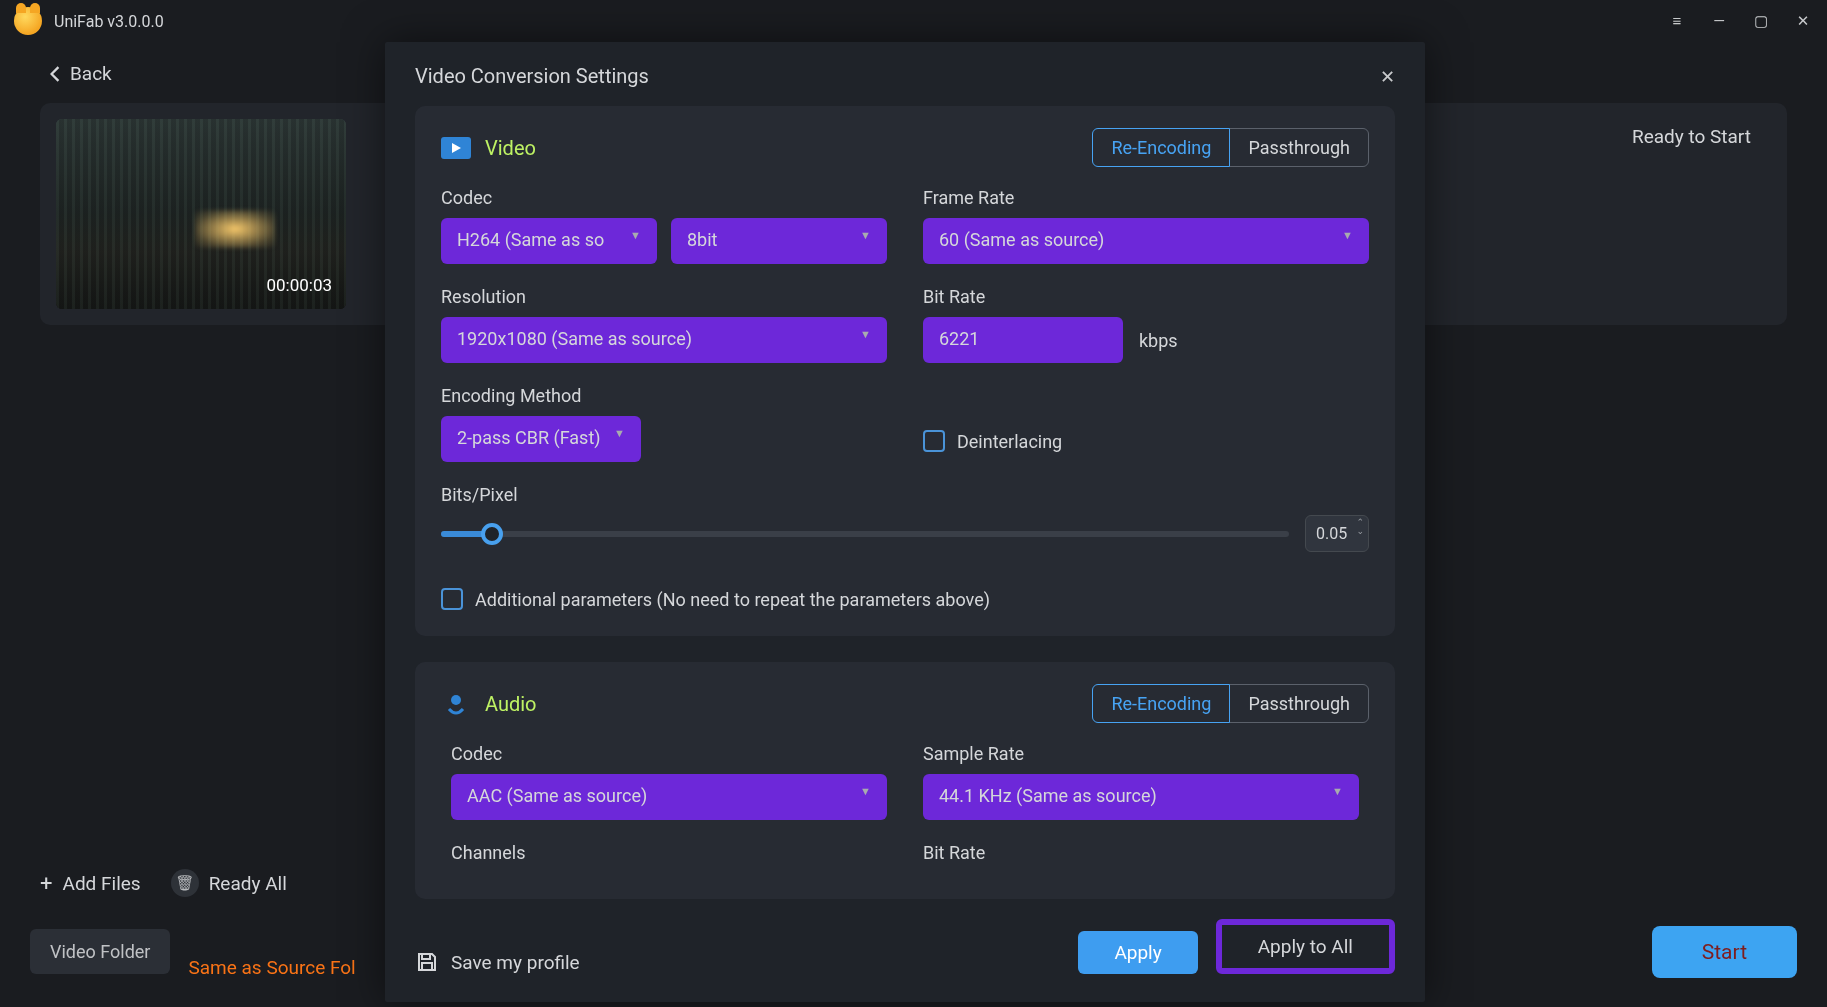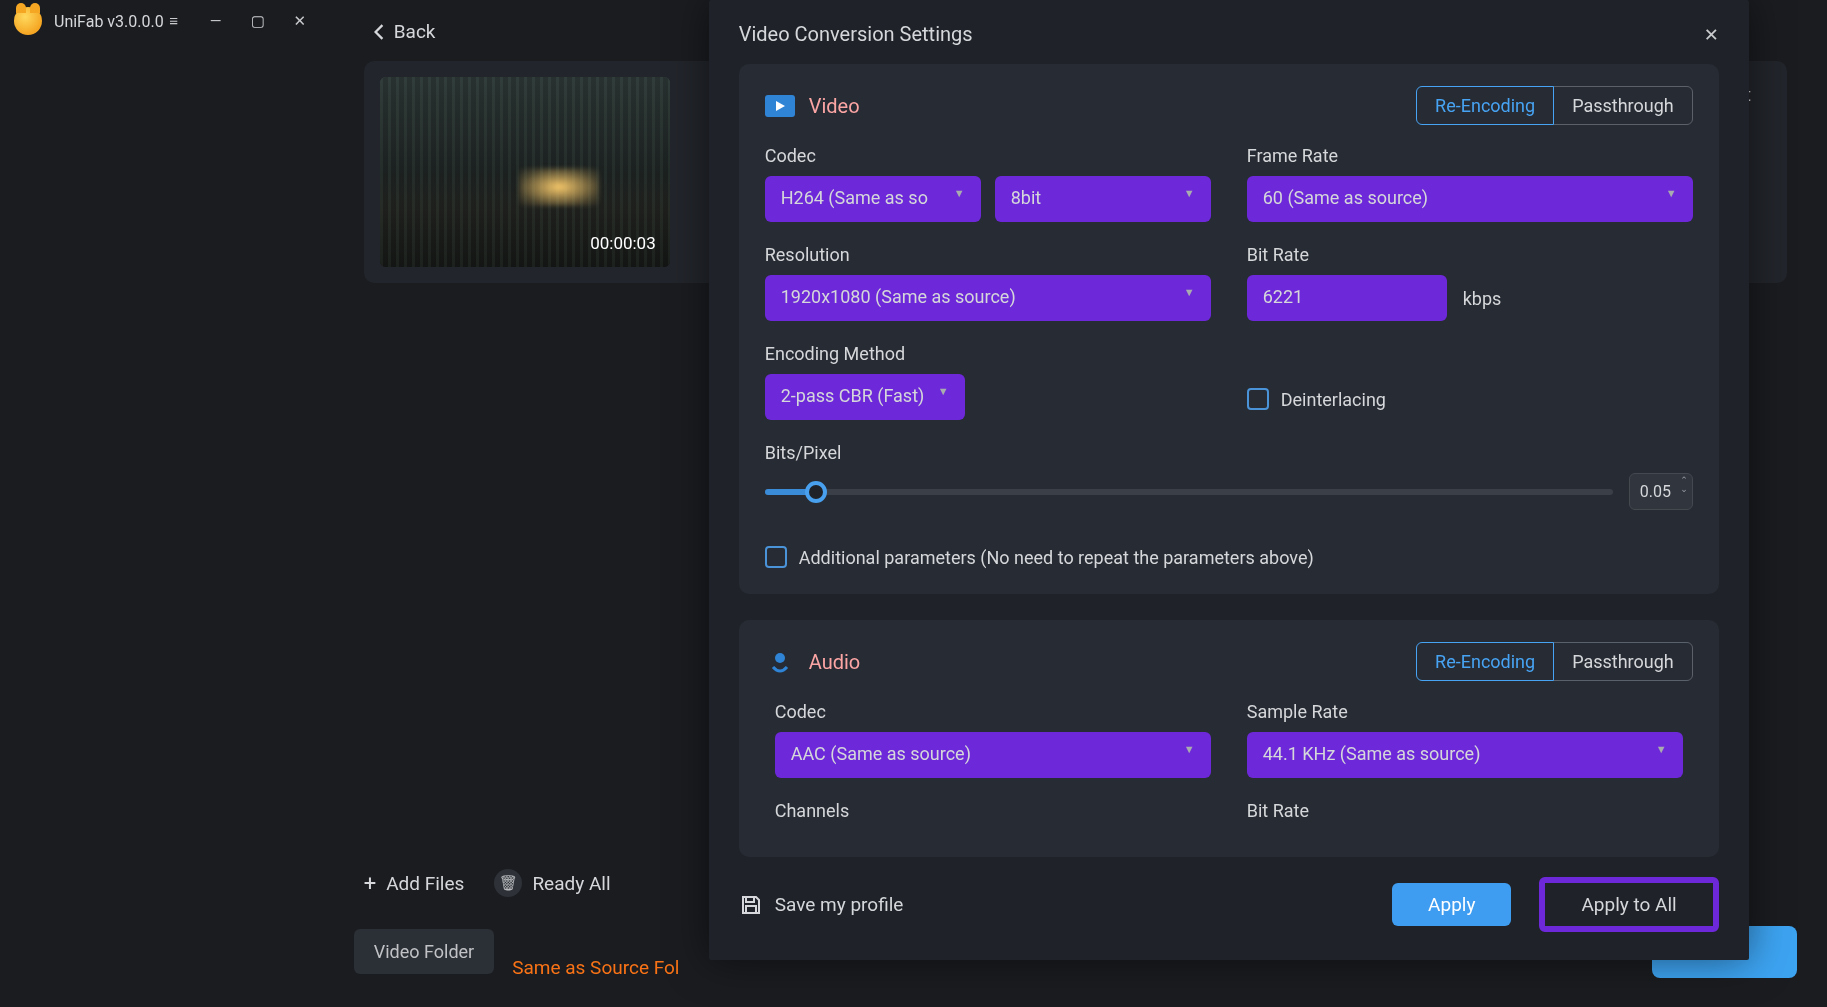--- a/index.html
+++ b/index.html
@@ -1,17 +1,17 @@
 <!DOCTYPE html>
 <html><head>
 <meta charset="utf-8">
 <style>
 * { margin: 0; padding: 0; box-sizing: border-box; font-family: -apple-system, BlinkMacSystemFont, "Segoe UI", Roboto, sans-serif; }
 body { background: #1a1c20; color: #d5d7da; width: 1827px; height: 1007px; overflow: hidden; position: relative; transform-origin: top left; }
-.window { width: 100%; height: 100%; display: flex; }
+.window { width: 100%; height: 100%; display: flex; flex-direction: column; }
 .titlebar { height: 42px; display: flex; align-items: center; padding: 0 14px; background: #1a1c20; }
 .logo { width: 28px; height: 28px; margin-right: 12px; background: radial-gradient(circle at 40% 35%, #ffd95e 0%, #f5a623 70%); border-radius: 50%; position: relative; }
 .logo::before, .logo::after { content:""; position:absolute; top:-4px; width:10px; height:10px; background:#f5a623; border-radius:50% 50% 0 0; }
 .logo::before { left:2px; } .logo::after { right:2px; }
 .app-title { font-size: 16px; color: #d5d7da; }
 .win-controls { margin-left: auto; display: flex; gap: 22px; }
 .win-btn { width: 20px; height: 20px; display: flex; align-items: center; justify-content: center; color: #c8cacc; cursor: pointer; font-size: 15px; }
 .content { flex: 1; position: relative; }
 .back-row { padding: 20px 50px 18px; display: flex; align-items: center; gap: 10px; font-size: 19px; color: #d5d7da; cursor: pointer; }
 .back-row svg { width: 10px; height: 16px; }
@@ -34,21 +34,21 @@
 .modal-title { font-size: 20px; color: #d5d7da; }
 .modal-close { margin-left: auto; cursor: pointer; color: #c8cacc; font-size: 18px; }
 .modal-body { flex: 1; overflow-y: auto; padding: 0 30px 20px; position:relative;}
 .modal-body::-webkit-scrollbar { width: 9px; }
 .modal-body::-webkit-scrollbar-track { background: transparent; }
 .modal-body::-webkit-scrollbar-thumb { background: #3d434c; border-radius: 5px; }
 .section { background: #272b33; border-radius: 10px; padding: 22px 26px 26px; margin-bottom: 26px; }
 .section-head { display: flex; align-items: center; margin-bottom: 20px; }
 .section-icon { width: 30px; height: 22px; background: #2f84d6; border-radius: 3px; margin-right: 14px; display:flex; align-items:center; justify-content:center;}
 .section-icon.audio { background: transparent; }
-.section-title { font-size: 20px; color: #fca5a5; }
+.section-title { font-size: 20px; color: #bef264; }
 .toggle-group { margin-left: auto; display: flex; }
 .tg-btn { padding: 8px 18px; font-size: 18px; border: 1px solid #5b616b; cursor:pointer; }
 .tg-btn.active { color: #47a3f3; border-color: #47a3f3; z-index:1; }
 .tg-btn:first-child { border-radius: 6px 0 0 6px; }
 .tg-btn:last-child { border-radius: 0 6px 6px 0; margin-left:-1px; }
 .field-grid { display: grid; grid-template-columns: 1fr 1fr; gap: 22px 36px; }
 .field-label { font-size: 18px; color: #d5d7da; margin-bottom: 10px; display:block;}
 .select, .input { background: #6d28d9; border: none; border-radius: 6px; padding: 11px 16px; font-size: 18px; color: #d5d7da; display: flex; align-items: flex-start; justify-content: space-between; cursor: pointer; min-height:46px; width:100%; }
 .select .caret { font-size: 11px; color:#a8abaf; margin-left:8px;}
 .row-2 { display:flex; gap:14px; }
@@ -57,21 +57,21 @@
 .bitrate-row .input { width:200px; flex:none;}
 .check-row { display:flex; align-items:center; gap:12px; font-size:18px; margin-top:4px;}
 .cbox { width:22px; height:22px; border:2px solid #4a93d8; border-radius:4px; flex-shrink:0; cursor:pointer;}
 .slider-row { display:flex; align-items:center; gap:16px; margin-top:6px;}
 .slider { flex:1; height:6px; background:#3a3f48; border-radius:3px; position:relative; cursor:pointer;}
 .slider-fill { position:absolute; left:0; top:0; height:100%; width:6%; background:#3a8bd8; border-radius:3px;}
 .slider-thumb { position:absolute; left:6%; top:50%; transform:translate(-50%,-50%); width:22px; height:22px; border-radius:50%; background:#1f2329; border:4px solid #48a0ee;}
 .spin { width:64px; background:#30353e; border:1px solid #44494f; border-radius:6px; padding:8px 10px; font-size:16px; color:#d5d7da; position:relative; text-align:left;}
 .spin::after { content:"⌃\A⌄"; white-space:pre; position:absolute; right:4px; top:2px; font-size:9px; line-height:9px; color:#9a9ea4;}
 .full-row { grid-column: 1 / -1; }
-.modal-footer { padding: 18px 30px 28px; display:flex; align-items:center; gap:28px;}
+.modal-footer { padding: 18px 30px 28px; display:flex; align-items:flex-end; gap:18px;}
 .save-profile { display:flex; align-items:center; gap:12px; font-size:19px; color:#d5d7da; cursor:pointer;}
 .btn { padding: 10px 36px; font-size: 19px; border-radius: 6px; cursor: pointer; }
 .btn-primary { background: #3e9df0; color:#fff; margin-left:auto;}
 .btn-outline { border:6px solid #6d28d9; color:#d5d7da;}
 .inner-pad { padding: 0 10px; }
 </style>
 </head>
 <body>
 
 <div class="window">

